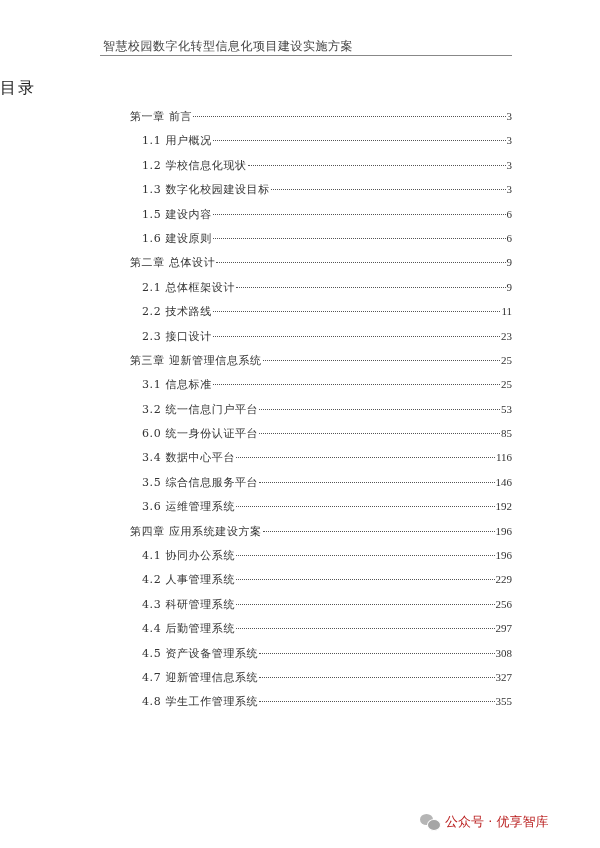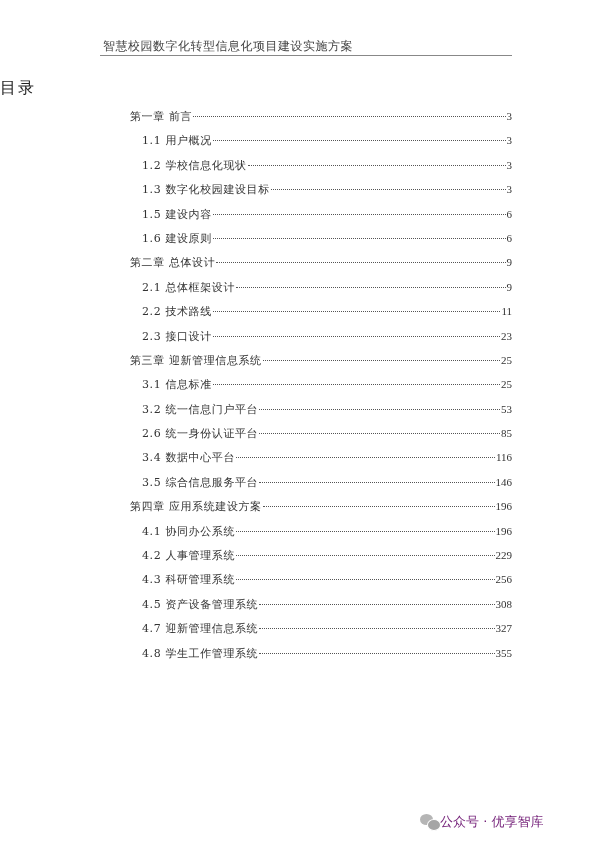--- a/index.html
+++ b/index.html
@@ -23,22 +23,22 @@
     display: flex; align-items: baseline; height: 24.4px; font-size: 11px; color: #333;
   }
   .toc-row.section { padding-left: 12px; }
   .toc-label { white-space: nowrap; letter-spacing: 0.6px; margin-left: 27px; }
   .toc-num { white-space: pre; }
   .toc-dots {
     flex: 1; margin: 0 1px; border-bottom: 1px dotted #555; transform: translateY(-3px); min-width: 10px;
   }
   .toc-page { white-space: nowrap; font-family: "Liberation Serif", serif; font-size: 11px; }
   .watermark {
-    position: absolute; left: 420px; top: 813px; display: flex; align-items: center; 
-    color: #701a75; font-family: "DejaVu Sans", sans-serif; font-size: 13px;
+    position: absolute; left: 420px; top: 813px; display: flex; align-items: center; gap: 5px;
+    color: #b91c1c; font-family: "DejaVu Sans", sans-serif; font-size: 13px;
   }
   .wm-icon { width: 20px; height: 16px; position: relative; }
   .wm-icon .b1 { position: absolute; left: 0; top: 0; width: 13px; height: 11px; border-radius: 50%; background: #b5b5b5; }
   .wm-icon .b2 { position: absolute; left: 7px; top: 5px; width: 12px; height: 10px; border-radius: 50%; background: #a5a5a5; border: 1px solid #fff; }
 </style>
 </head>
 <body>
 
 <div class="header">智慧校园数字化转型信息化项目建设实施方案</div>
 <div class="header-rule"></div>
@@ -105,53 +105,63 @@
       <span class="toc-label"><span class="toc-num">3.1</span><span> </span><span>信息标准</span></span>
       <span class="toc-dots"></span>
       <span class="toc-page">25</span>
     </div>
     <div class="toc-row section">
       <span class="toc-label"><span class="toc-num">3.2</span><span> </span><span>统一信息门户平台</span></span>
       <span class="toc-dots"></span>
       <span class="toc-page">53</span>
     </div>
     <div class="toc-row section">
-      <span class="toc-label"><span class="toc-num">2.6</span><span> </span><span>统一身份认证平台</span></span>
+      <span class="toc-label"><span class="toc-num">6.0</span><span> </span><span>统一身份认证平台</span></span>
       <span class="toc-dots"></span>
       <span class="toc-page">85</span>
     </div>
     <div class="toc-row section">
       <span class="toc-label"><span class="toc-num">3.4</span><span> </span><span>数据中心平台</span></span>
       <span class="toc-dots"></span>
       <span class="toc-page">116</span>
     </div>
     <div class="toc-row section">
       <span class="toc-label"><span class="toc-num">3.5</span><span> </span><span>综合信息服务平台</span></span>
       <span class="toc-dots"></span>
       <span class="toc-page">146</span>
+    </div>
+    <div class="toc-row section">
+      <span class="toc-label"><span class="toc-num">3.6</span><span> </span><span>运维管理系统</span></span>
+      <span class="toc-dots"></span>
+      <span class="toc-page">192</span>
     </div>
     <div class="toc-row chapter">
       <span class="toc-label"><span class="toc-num">第四章</span><span> </span><span>应用系统建设方案</span></span>
       <span class="toc-dots"></span>
       <span class="toc-page">196</span>
     </div>
     <div class="toc-row section">
       <span class="toc-label"><span class="toc-num">4.1</span><span> </span><span>协同办公系统</span></span>
       <span class="toc-dots"></span>
       <span class="toc-page">196</span>
     </div>
     <div class="toc-row section">
       <span class="toc-label"><span class="toc-num">4.2</span><span> </span><span>人事管理系统</span></span>
       <span class="toc-dots"></span>
       <span class="toc-page">229</span>
     </div>
     <div class="toc-row section">
       <span class="toc-label"><span class="toc-num">4.3</span><span> </span><span>科研管理系统</span></span>
       <span class="toc-dots"></span>
       <span class="toc-page">256</span>
+    </div>
+    <div class="toc-row section">
+      <span class="toc-label"><span class="toc-num">4.4</span><span> </span><span>后勤管理系统</span></span>
+      <span class="toc-dots"></span>
+      <span class="toc-page">297</span>
     </div>
     <div class="toc-row section">
       <span class="toc-label"><span class="toc-num">4.5</span><span> </span><span>资产设备管理系统</span></span>
       <span class="toc-dots"></span>
       <span class="toc-page">308</span>
     </div>
     <div class="toc-row section">
       <span class="toc-label"><span class="toc-num">4.7</span><span> </span><span>迎新管理信息系统</span></span>
       <span class="toc-dots"></span>
       <span class="toc-page">327</span>

